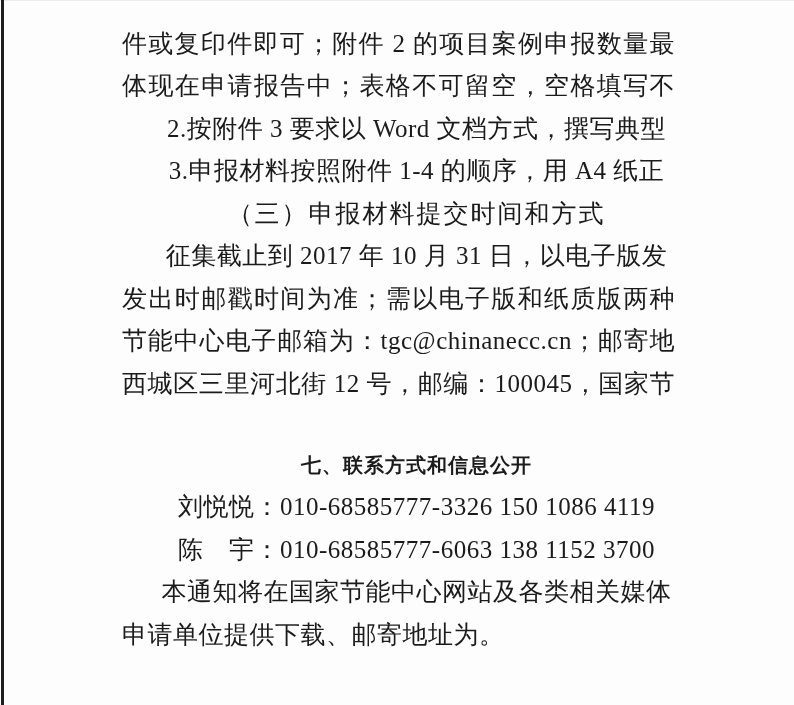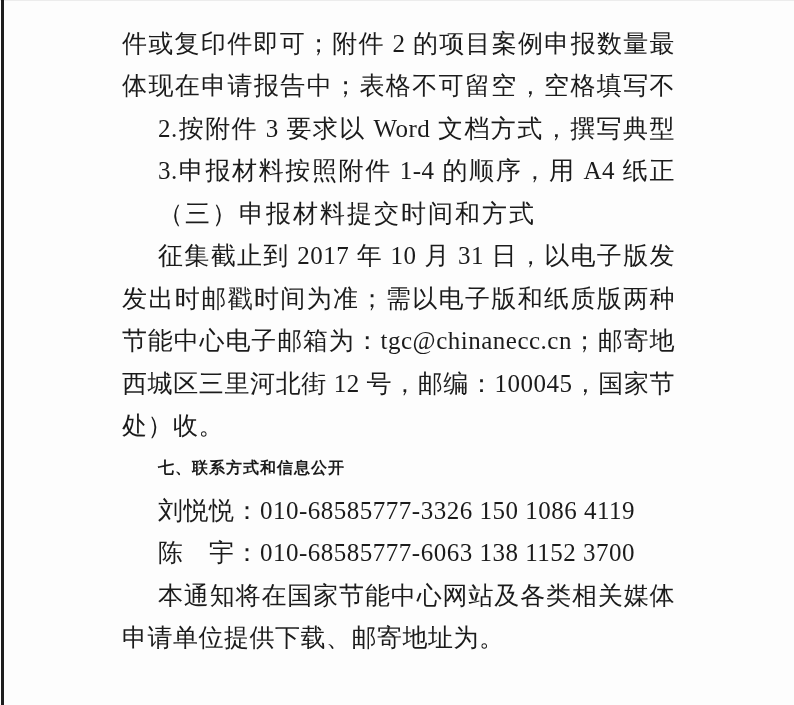--- a/index.html
+++ b/index.html
@@ -46,26 +46,28 @@
   }
   .justify {
     white-space: normal;
     text-align: justify;
     text-align-last: justify;
     text-justify: inter-character;
     overflow: hidden;
   }
   .indent {
     text-indent: 36px;
+    text-align: center;
   }
   .hei {
     font-family: "Liberation Sans", "DejaVu Sans", sans-serif;
     font-weight: bold;
-    font-size: 16px;
+    font-size: 20px;
     letter-spacing: 1px;
+    margin-top: 39px;
   }
   .kai {
     letter-spacing: 2px;
   }
 </style>
 </head>
 <body>
 
 <div class="scan-edge-top"></div>
 <div class="scan-edge"></div>
@@ -73,19 +75,18 @@
 <div class="page-text">
   <div class="doc-line justify">件或复印件即可；附件 2 的项目案例申报数量最多 3 个，并均要</div>
   <div class="doc-line justify">体现在申请报告中；表格不可留空，空格填写不下的另附单页。</div>
   <div class="doc-line justify indent">2.按附件 3 要求以 Word 文档方式，撰写典型案例申请报告。</div>
   <div class="doc-line justify indent">3.申报材料按照附件 1-4 的顺序，用 A4 纸正反面装订成纸</div>
   <div class="doc-line indent kai">（三）申报材料提交时间和方式</div>
   <div class="doc-line justify indent">征集截止到 2017 年 10 月 31 日，以电子版发送时间和邮寄</div>
   <div class="doc-line justify">发出时邮戳时间为准；需以电子版和纸质版两种方式提交；国家</div>
   <div class="doc-line justify">节能中心电子邮箱为：tgc@chinanecc.cn；邮寄地址为：北京市</div>
   <div class="doc-line justify">西城区三里河北街 12 号，邮编：100045，国家节能中心（推广</div>
-  <div class="doc-line">处）收。</div>
   <div class="doc-line indent hei">七、联系方式和信息公开</div>
   <div class="doc-line indent">刘悦悦：010-68585777-3326 150 1086 4119</div>
   <div class="doc-line indent">陈　宇：010-68585777-6063 138 1152 3700</div>
   <div class="doc-line justify indent">本通知将在国家节能中心网站及各类相关媒体上发布，并向</div>
   <div class="doc-line">申请单位提供下载、邮寄地址为。</div>
 </div>
 
 </body></html>

